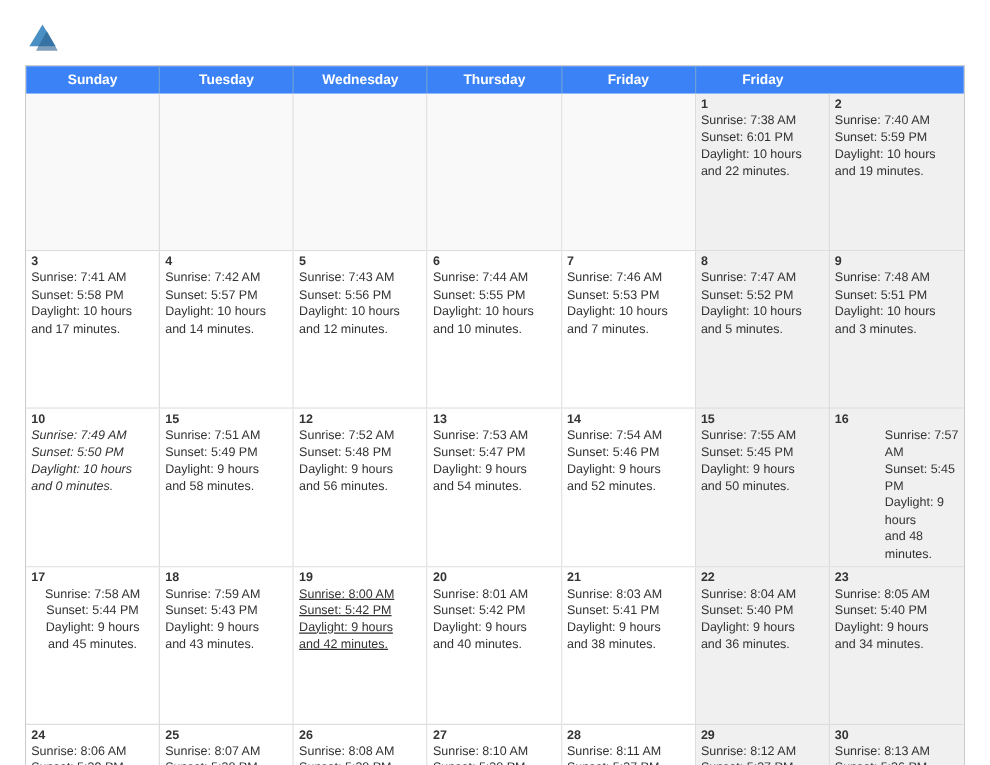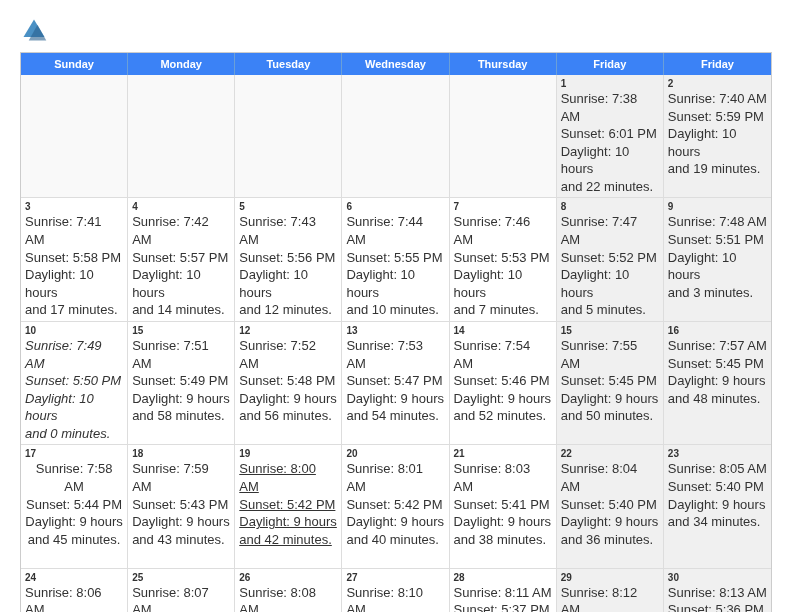--- a/index.html
+++ b/index.html
@@ -97,21 +97,21 @@
     }
     .cal-cell:nth-child(7n) { border-right: none; }
     .cal-cell.empty { background: #f9f9f9; }
     .cal-cell.shaded { background: #f0f0f0; }
     .day-num {
       font-size: 10px;
       font-weight: bold;
       margin-bottom: 1px;
     }
     .cell-info {
-      font-size: 13px;
+      font-size: 10px;
       line-height: 1.35;
       color: #333;
     }
   </style>
 </head>
 <body>
 
 <div class="page">
   <div class="header">
     <div class="logo">
@@ -126,21 +126,20 @@
     </div>
     <div class="title-block">
       <div class="month-title"></div>
       <div class="location"></div>
     </div>
   </div>
 
   <div class="calendar">
     <div class="cal-header">
     <div class="cal-header-cell">Sunday</div>
-        <div class="cal-header-cell">Monday</div>
         <div class="cal-header-cell">Tuesday</div>
         <div class="cal-header-cell">Wednesday</div>
         <div class="cal-header-cell">Thursday</div>
         <div class="cal-header-cell">Friday</div>
         <div class="cal-header-cell">Friday</div>
       </div>
     <div class="cal-body">
     <div class="cal-cell empty"></div>
         <div class="cal-cell empty"></div>
         <div class="cal-cell empty"></div>
@@ -246,21 +245,21 @@
         </div>
         <div class="cal-cell shaded">
           <div class="day-num">15</div>
           <div class="cell-info" style="white-space: pre-line;">Sunrise: 7:55 AM
 Sunset: 5:45 PM
 Daylight: 9 hours
 and 50 minutes.</div>
         </div>
         <div class="cal-cell shaded">
           <div class="day-num">16</div>
-          <div class="cell-info" style="white-space: pre-line;">Sunrise: 7:57 AM
+          <div class="cell-info" style="white-space: pre-line; margin-left: 40px;">Sunrise: 7:57 AM
 Sunset: 5:45 PM
 Daylight: 9 hours
 and 48 minutes.</div>
         </div>
         <div class="cal-cell">
           <div class="day-num">17</div>
           <div class="cell-info" style="white-space: pre-line; text-align: center;">Sunrise: 7:58 AM
 Sunset: 5:44 PM
 Daylight: 9 hours
 and 45 minutes.</div>

